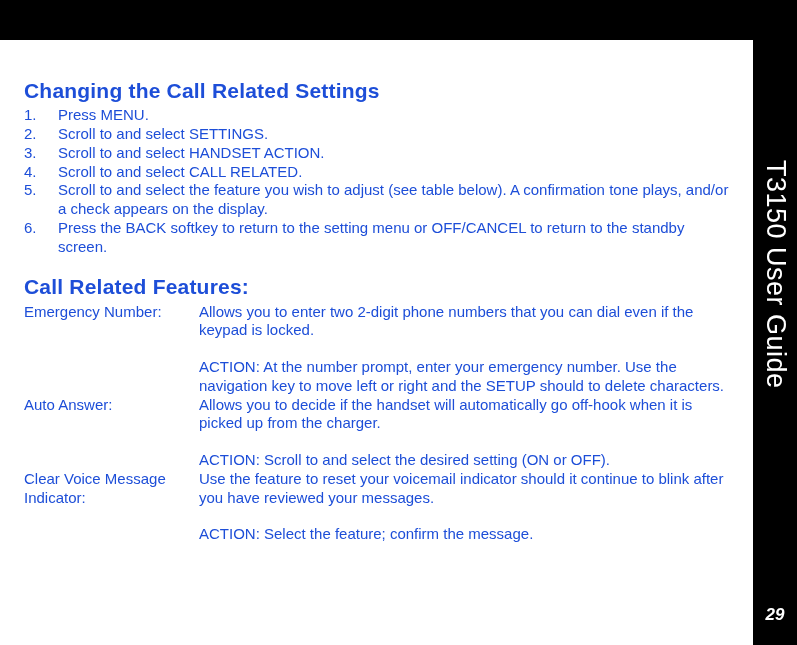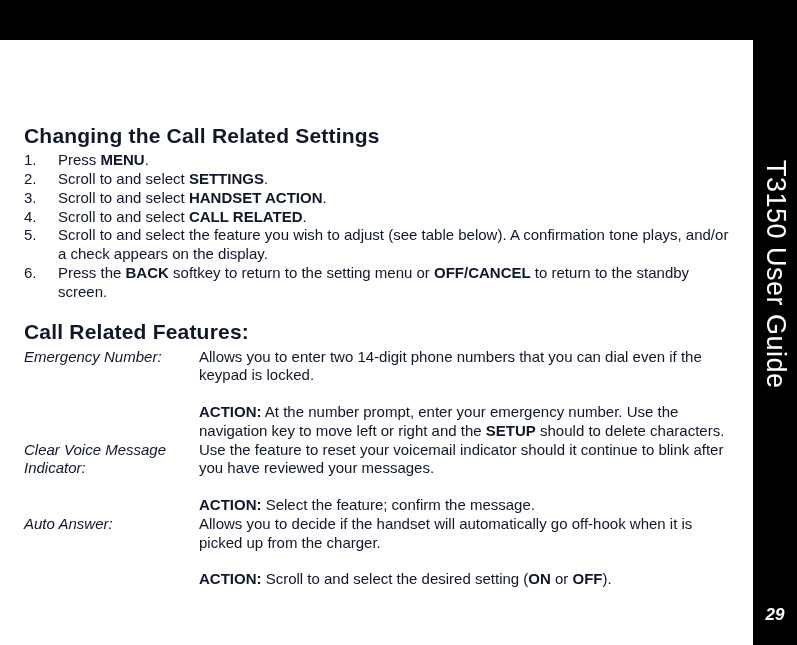--- a/index.html
+++ b/index.html
@@ -51,24 +51,23 @@
     font-size: 17px;
     font-weight: bold;
     font-style: italic;
     font-family: Arial, Helvetica, sans-serif;
   }
   .content {
     position: absolute;
     top: 78px;
     left: 24px;
     width: 712px;
-    color: #0f172a;
+    color: #1d4ed8;
     font-size: 15px;
     line-height: 1.25;
-    margin-top: 45px;
   }
   h2.heading {
     font-size: 21px;
     font-weight: 900;
     font-family: Arial, Helvetica, sans-serif;
     margin-bottom: 2px;
     letter-spacing: 0.2px;
   }
   ol.steps {
     list-style: none;
@@ -78,30 +77,29 @@
     display: flex;
     align-items: flex-start;
   }
   ol.steps .num {
     width: 34px;
     flex-shrink: 0;
   }
   ol.steps .txt {
     flex: 1;
   }
-  .b { font-weight: bold; }
+  .b { font-weight: normal; }
   .features { }
   .feat-row {
     display: flex;
     align-items: flex-start;
   }
   .feat-label {
     width: 175px;
     flex-shrink: 0;
-    font-style: italic;
   }
   .feat-body {
     flex: 1;
   }
   .spacer { height: 18px; }
 </style>
 </head>
 <body>
 
 <div class="page">
@@ -155,46 +153,46 @@
       </li>
     </ol>
 
     <h2 class="heading">Call Related Features:</h2>
 
     <div class="features">
 
       <div class="feat-row">
         <div class="feat-label">Emergency Number:</div>
         <div class="feat-body">
-          <div>Allows you to enter two 14-digit phone numbers that you can dial even if the keypad is locked.</div>
+          <div>Allows you to enter two 2-digit phone numbers that you can dial even if the keypad is locked.</div>
           <div class="spacer"></div>
           <div>
             <span class="b">ACTION:</span><span> At the number prompt, enter your emergency number. Use the navigation key to move left or right and the </span><span class="b">SETUP</span><span> should to delete characters.</span>
+          </div>
+        </div>
+      </div>
+
+      <div class="feat-row">
+        <div class="feat-label">Auto Answer:</div>
+        <div class="feat-body">
+          <div>Allows you to decide if the handset will automatically go off-hook when it is picked up from the charger.</div>
+          <div class="spacer"></div>
+          <div>
+            <span class="b">ACTION:</span><span> Scroll to and select the desired setting (</span><span class="b">ON</span><span> or </span><span class="b">OFF</span><span>).</span>
           </div>
         </div>
       </div>
 
       <div class="feat-row">
         <div class="feat-label">Clear Voice Message Indicator:</div>
         <div class="feat-body">
           <div>Use the feature to reset your voicemail indicator should it continue to blink after you have reviewed your messages.</div>
           <div class="spacer"></div>
           <div>
             <span class="b">ACTION:</span><span> Select the feature; confirm the message.</span>
           </div>
         </div>
       </div>
 
-      <div class="feat-row">
-        <div class="feat-label">Auto Answer:</div>
-        <div class="feat-body">
-          <div>Allows you to decide if the handset will automatically go off-hook when it is picked up from the charger.</div>
-          <div class="spacer"></div>
-          <div>
-            <span class="b">ACTION:</span><span> Scroll to and select the desired setting (</span><span class="b">ON</span><span> or </span><span class="b">OFF</span><span>).</span>
-          </div>
-        </div>
-      </div>
-
     </div>
 
   </div>
 </div>
 
 </body></html>

